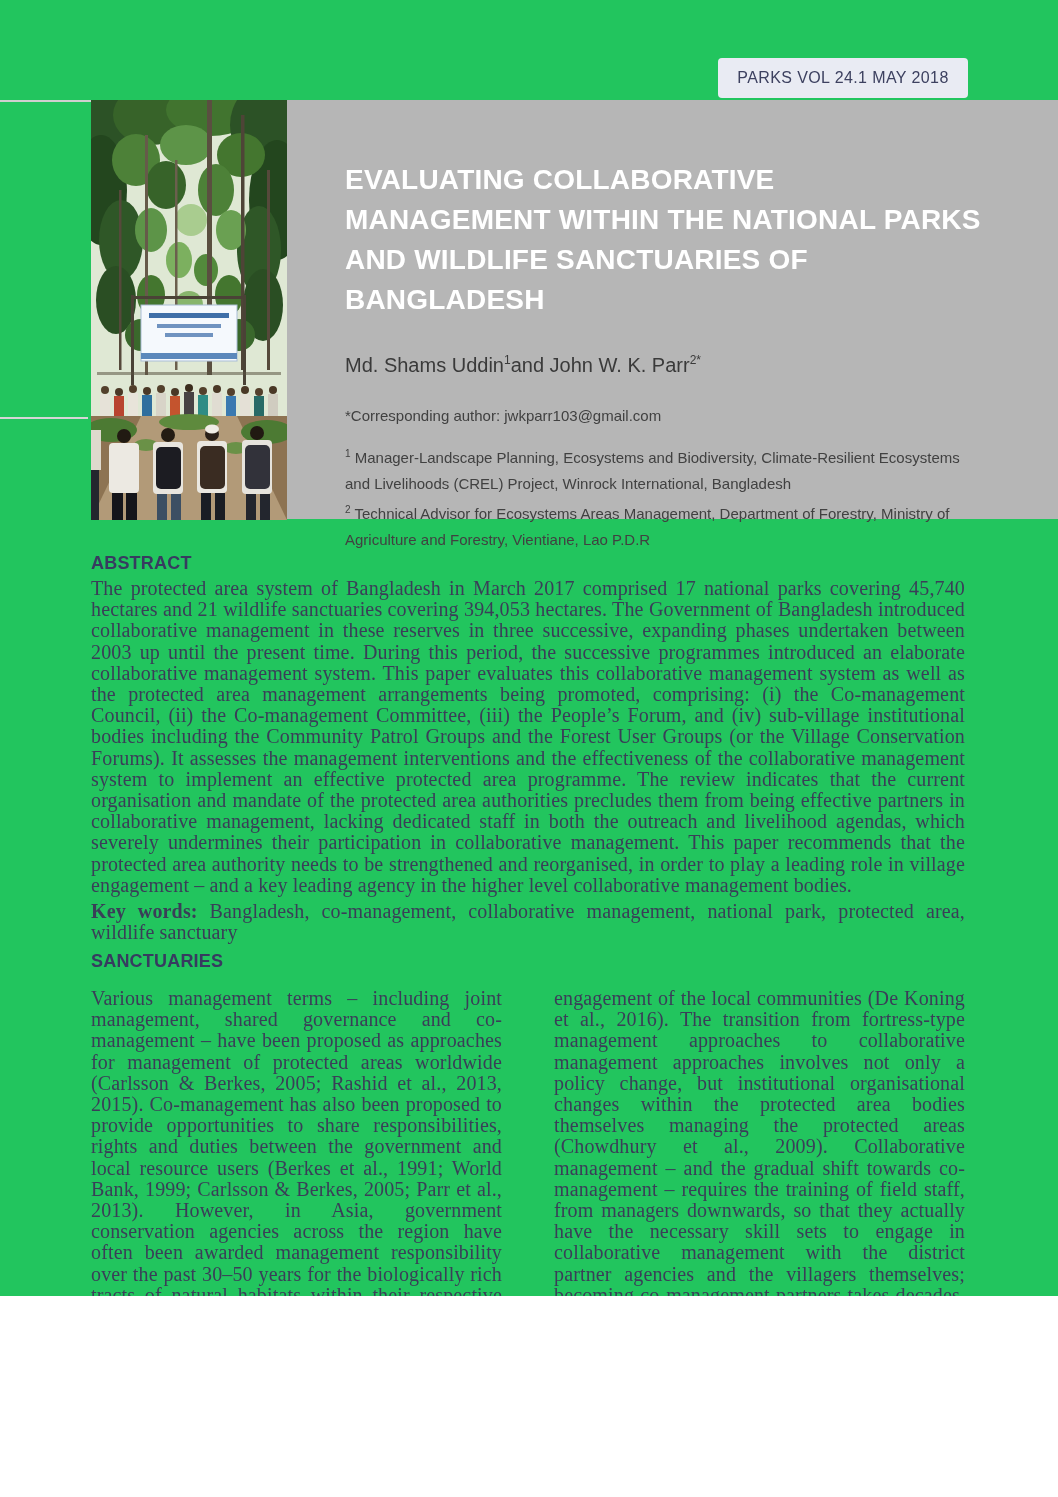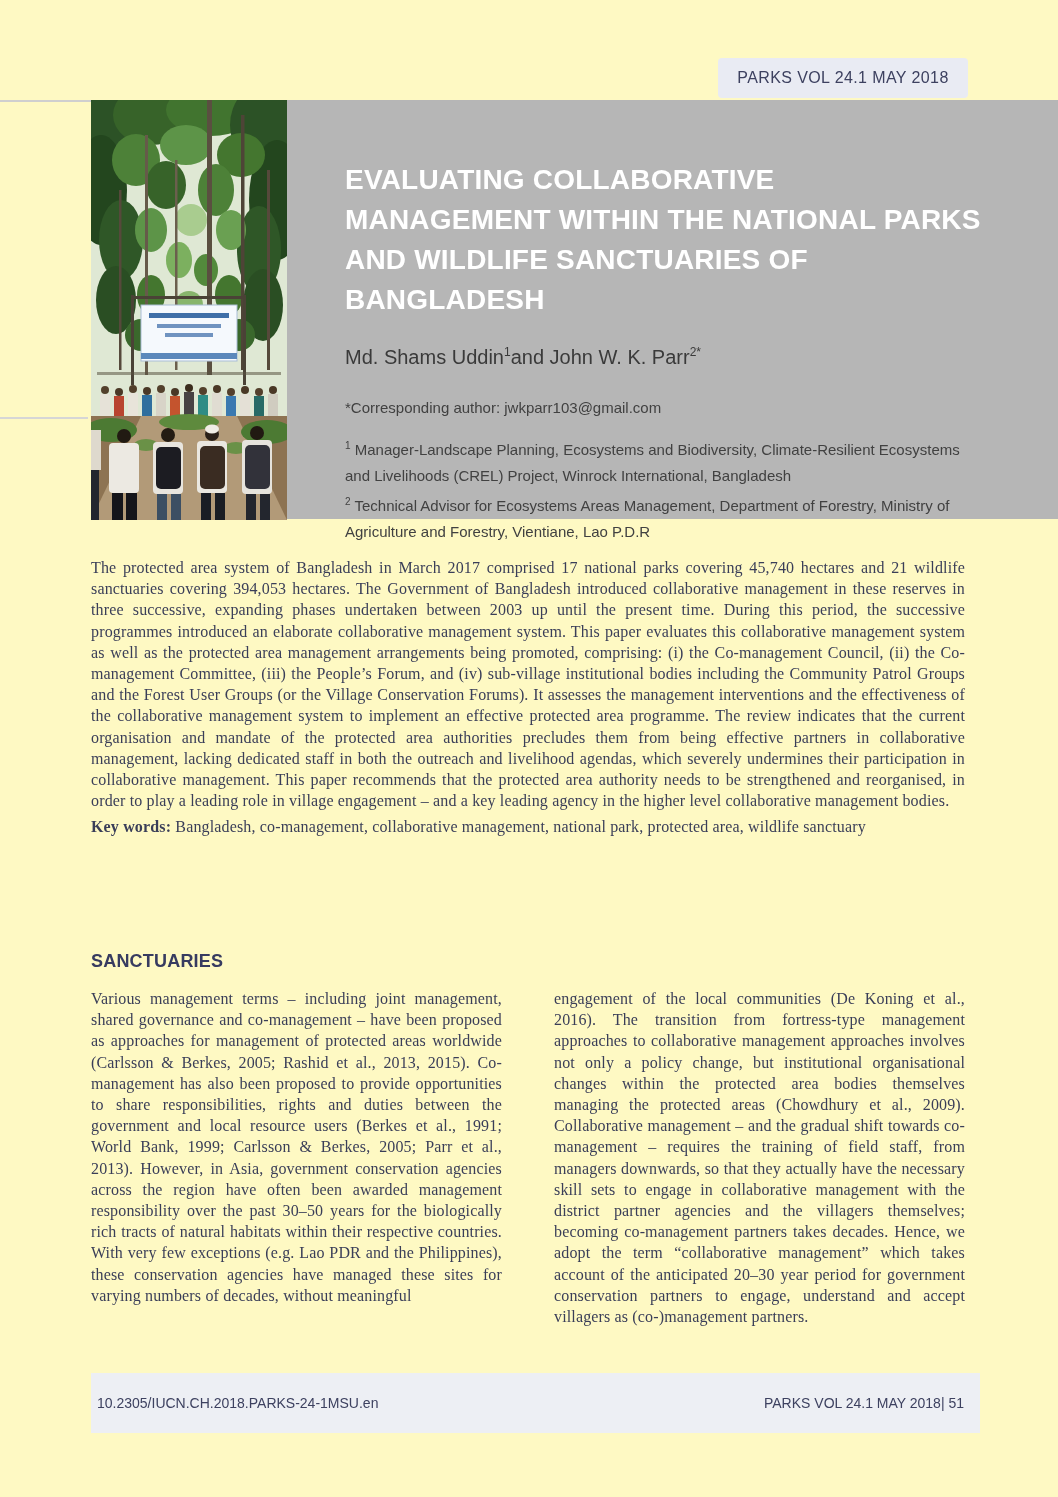--- a/index.html
+++ b/index.html
@@ -1,22 +1,22 @@
 <!DOCTYPE html>
 <html><head>
 <meta charset="utf-8">
 <style>
   * { box-sizing: border-box; margin: 0; padding: 0; }
   html, body { background: #ffffff; }
   body { font-family: "Liberation Sans", sans-serif; }
   .page {
     position: relative;
     width: 1058px;
-    height: 1497px;
-    background: #fef9c3;
+    height: 1296px;
+    background: #22c55e;
     overflow: hidden;
   }
   
   .header-badge {
     position: absolute;
     left: 718px; top: 58px;
     width: 250px; height: 40px;
     background: #e9ebf3;
     border-radius: 4px;
     display: flex; align-items: center; justify-content: center;
@@ -48,21 +48,21 @@
   }
   .titlebox h1 {
     font-size: 28px;
     font-weight: bold;
     line-height: 40px;
     color: #ffffff;
     letter-spacing: 0.2px;
     max-width: 645px;
   }
   .authors {
-    margin-top: 25px;
+    margin-top: 33px;
     font-size: 20px;
     color: #3a3a3a;
   }
   .authors sup { font-size: 12px; }
   .corresponding {
     margin-top: 30px;
     font-size: 15px;
     color: #414141;
   }
   .affiliations { margin-top: 17px; }
@@ -79,21 +79,21 @@
     width: 874px;
   }
   .section-heading {
     font-size: 18px;
     font-weight: bold;
     color: #373b60;
     letter-spacing: 0.2px;
   }
   .body-text {
     font-family: "Liberation Serif", serif;
-    font-size: 16px;
+    font-size: 20px;
     line-height: 21.2px;
     color: #3a3e58;
     text-align: justify;
     letter-spacing: 0.15px;
   }
   .abstract-body { margin-top: 4px; }
   .keywords { margin-top: 5px; }
   .keywords b { font-weight: bold; }
   .intro-section {
     position: absolute; left: 91px; top: 951px;
@@ -255,20 +255,21 @@
     <h1>EVALUATING COLLABORATIVE MANAGEMENT WITHIN THE NATIONAL PARKS AND WILDLIFE SANCTUARIES OF BANGLADESH</h1>
     <p class="authors"><span>Md. Shams Uddin</span><sup>1</sup><span>and John W. K. Parr</span><sup>2*</sup></p>
     <p class="corresponding">*Corresponding author: jwkparr103@gmail.com</p>
     <div class="affiliations">
       <p class="affiliation"><sup>1</sup><span> Manager-Landscape Planning, Ecosystems and Biodiversity, Climate-Resilient Ecosystems and Livelihoods (CREL) Project, Winrock International, Bangladesh</span></p>
       <p class="affiliation"><sup>2</sup><span> Technical Advisor for Ecosystems Areas Management, Department of Forestry, Ministry of Agriculture and Forestry, Vientiane, Lao P.D.R</span></p>
     </div>
   </div>
 
   <div class="abstract-section">
+    <h2 class="section-heading">ABSTRACT</h2>
     <p class="body-text abstract-body">The protected area system of Bangladesh in March 2017 comprised 17 national parks covering 45,740 hectares and 21 wildlife sanctuaries covering 394,053 hectares. The Government of Bangladesh introduced collaborative management in these reserves in three successive, expanding phases undertaken between 2003 up until the present time. During this period, the successive programmes introduced an elaborate collaborative management system. This paper evaluates this collaborative management system as well as the protected area management arrangements being promoted, comprising: (i) the Co-management Council, (ii) the Co-management Committee, (iii) the People’s Forum, and (iv) sub-village institutional bodies including the Community Patrol Groups and the Forest User Groups (or the Village Conservation Forums). It assesses the management interventions and the effectiveness of the collaborative management system to implement an effective protected area programme. The review indicates that the current organisation and mandate of the protected area authorities precludes them from being effective partners in collaborative management, lacking dedicated staff in both the outreach and livelihood agendas, which severely undermines their participation in collaborative management. This paper recommends that the protected area authority needs to be strengthened and reorganised, in order to play a leading role in village engagement – and a key leading agency in the higher level collaborative management bodies.</p>
     <p class="body-text keywords"><b>Key words:</b><span> Bangladesh, co-management, collaborative management, national park, protected area, wildlife sanctuary</span></p>
   </div>
 
   <div class="intro-section">
     <h2 class="section-heading">SANCTUARIES</h2>
     <div class="columns">
       <p class="col body-text">Various management terms – including joint management, shared governance and co-management – have been proposed as approaches for management of protected areas worldwide (Carlsson &amp; Berkes, 2005; Rashid et al., 2013, 2015). Co-management has also been proposed to provide opportunities to share responsibilities, rights and duties between the government and local resource users (Berkes et al., 1991; World Bank, 1999; Carlsson &amp; Berkes, 2005; Parr et al., 2013). However, in Asia, government conservation agencies across the region have often been awarded management responsibility over the past 30–50 years for the biologically rich tracts of natural habitats within their respective countries. With very few exceptions (e.g. Lao PDR and the Philippines), these conservation agencies have managed these sites for varying numbers of decades, without meaningful</p>
       <p class="col body-text">engagement of the local communities (De Koning et al., 2016). The transition from fortress-type management approaches to collaborative management approaches involves not only a policy change, but institutional organisational changes within the protected area bodies themselves managing the protected areas (Chowdhury et al., 2009). Collaborative management – and the gradual shift towards co-management – requires the training of field staff, from managers downwards, so that they actually have the necessary skill sets to engage in collaborative management with the district partner agencies and the villagers themselves; becoming co-management partners takes decades. Hence, we adopt the term “collaborative management” which takes account of the anticipated 20–30 year period for government conservation partners to engage, understand and accept villagers as (co-)management partners.</p>
     </div>

